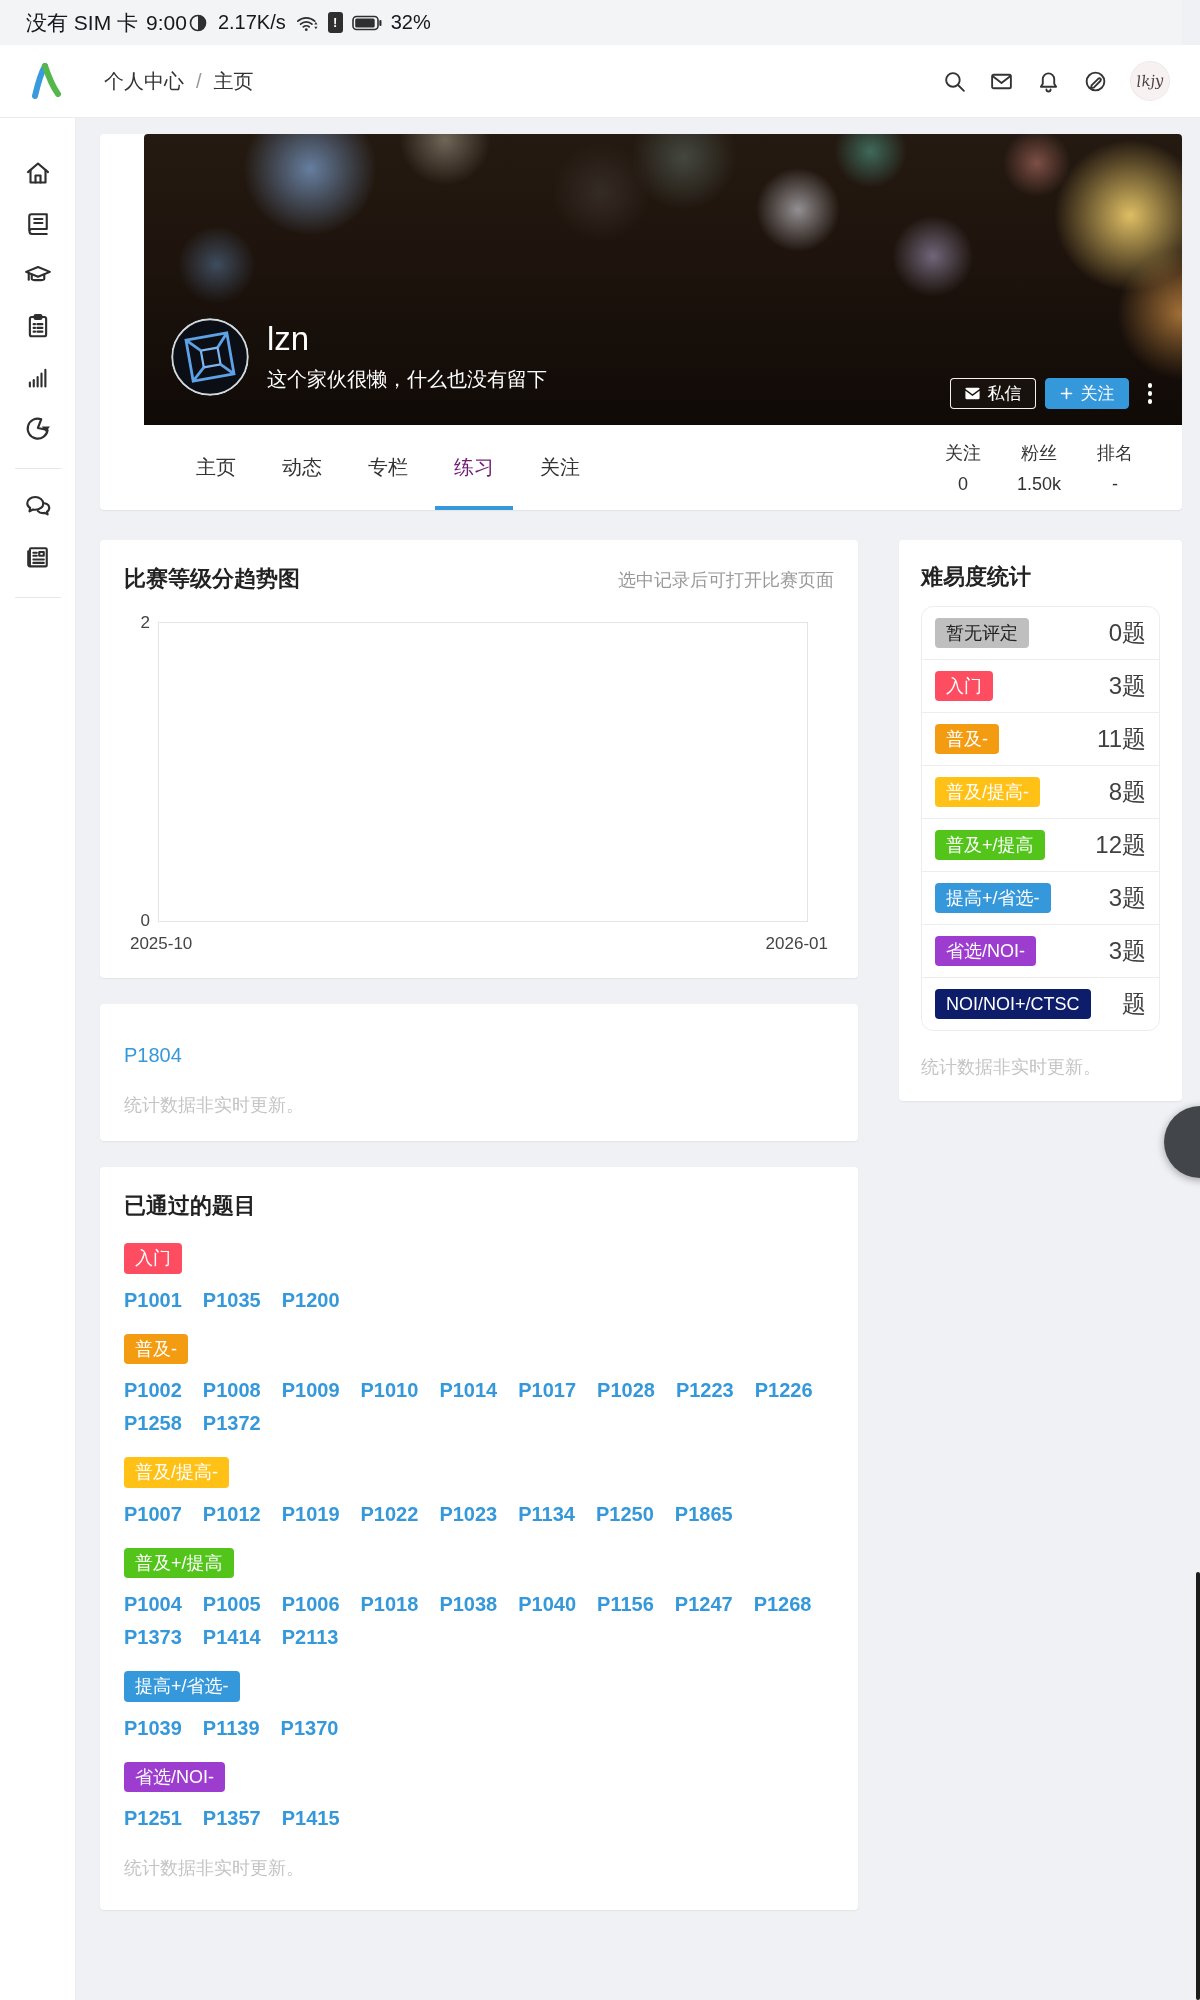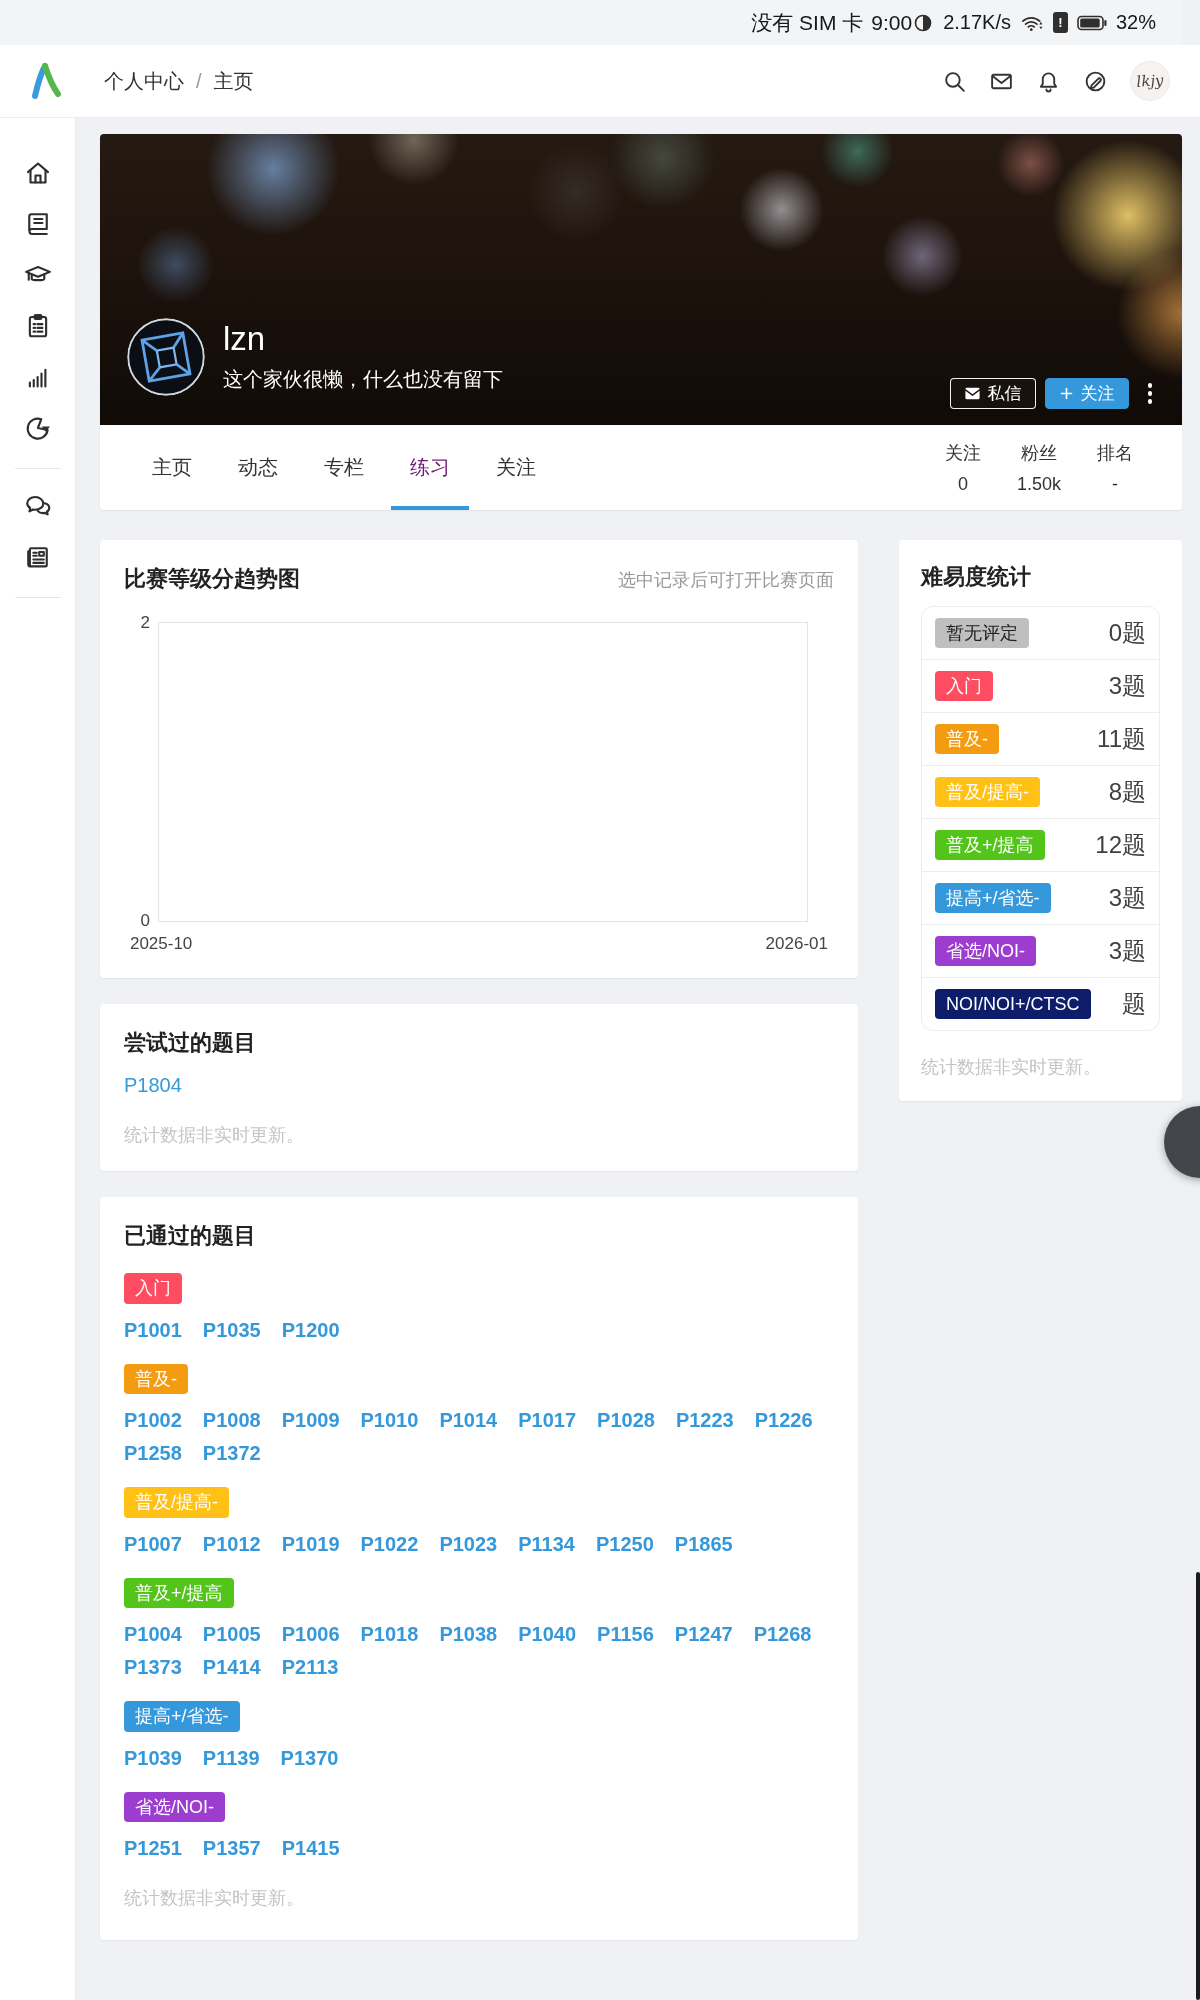--- a/index.html
+++ b/index.html
@@ -6,21 +6,21 @@
   html,body { margin:0; padding:0; }
   body {
     width:1200px; height:2000px; position:relative; overflow:hidden;
     background:#f0f1f4;
     font-family:"Liberation Sans","DejaVu Sans",sans-serif;
     color:#222;
   }
   
   .status-bar{
     position:absolute; top:0; left:0; right:18px; height:45px; background:#f3f4f6;
-    display:flex; align-items:center; justify-content:flex-end; padding:16px 26px;
+    display:flex; align-items:center; justify-content:flex-start; padding:16px 26px;
     font-size:21px; color:#15181c;
   }
   .sb-left{ display:flex; align-items:center; gap:8px; }
   .sb-right{ display:flex; align-items:center; gap:9px; font-size:20px; }
   .sb-right svg{ display:block; }
   .sim-alert{ width:15px; height:21px; background:#2f2f2f; border-radius:3px; color:#fff;
     font-size:13px; font-weight:bold; display:flex; align-items:center; justify-content:center; }
   
   .app-header{
     position:absolute; top:45px; left:0; right:0; height:73px; background:#fff;
@@ -38,21 +38,21 @@
   
   .sidebar{
     position:absolute; top:118px; left:0; bottom:0; width:76px; background:#fff;
     border-right:1px solid #ececec; display:flex; flex-direction:column; align-items:center; padding-top:36px;
   }
   .side-item{ width:38px; height:38px; margin-bottom:13px; display:flex; align-items:center; justify-content:center; cursor:pointer; }
   .side-item svg{ width:30px; height:30px; stroke:#2e2e2e; fill:none; stroke-width:1.7; stroke-linecap:round; stroke-linejoin:round; }
   .side-divider{ width:46px; height:1px; background:#e7e7e7; margin:8px 0 18px; }
   
   .content{ position:absolute; top:118px; left:76px; right:0; bottom:0; }
-  .card{ background:#fff; border-radius:4px; box-shadow:0 1px 2px rgba(0,0,0,.06); }
+  .card{ background:#fff; border-radius:4px; box-shadow:0 1px 2px rgba(0,0,0,.06);padding-left:44px; }
   
   .profile-card{ margin:16px 18px 0 24px; }
   .banner{
     height:291px; border-radius:4px 4px 0 0; position:relative; overflow:hidden;
     background:
       radial-gradient(95px 95px at 16% 12%, rgba(125,160,205,.8) 0%, rgba(125,160,205,0) 70%),
       radial-gradient(55px 55px at 7% 45%, rgba(100,140,185,.5) 0%, rgba(100,140,185,0) 70%),
       radial-gradient(65px 65px at 29% 2%, rgba(215,205,185,.45) 0%, rgba(215,205,185,0) 70%),
       radial-gradient(75px 75px at 52% 8%, rgba(105,125,115,.5) 0%, rgba(105,125,115,0) 70%),
       radial-gradient(60px 60px at 63% 26%, rgba(235,235,245,.6) 0%, rgba(235,235,245,0) 70%),
@@ -355,21 +355,20 @@
         <div class="chart-area">
           <span class="ytick top">2</span>
           <span class="ytick bottom">0</span>
           <div class="plot"></div>
           <span class="xtick left">2025-10</span>
           <span class="xtick right">2026-01</span>
         </div>
       </div>
 
       <div class="card tried-card">
-        <h2 class="card-title">尝试过的题目</h2>
         <div class="plinks">
             <a class="plink">P1804</a>
           </div>
         <p class="muted">统计数据非实时更新。</p>
       </div>
 
       <div class="card passed-card">
         <h2 class="card-title">已通过的题目</h2>
 
         <div class="group">

